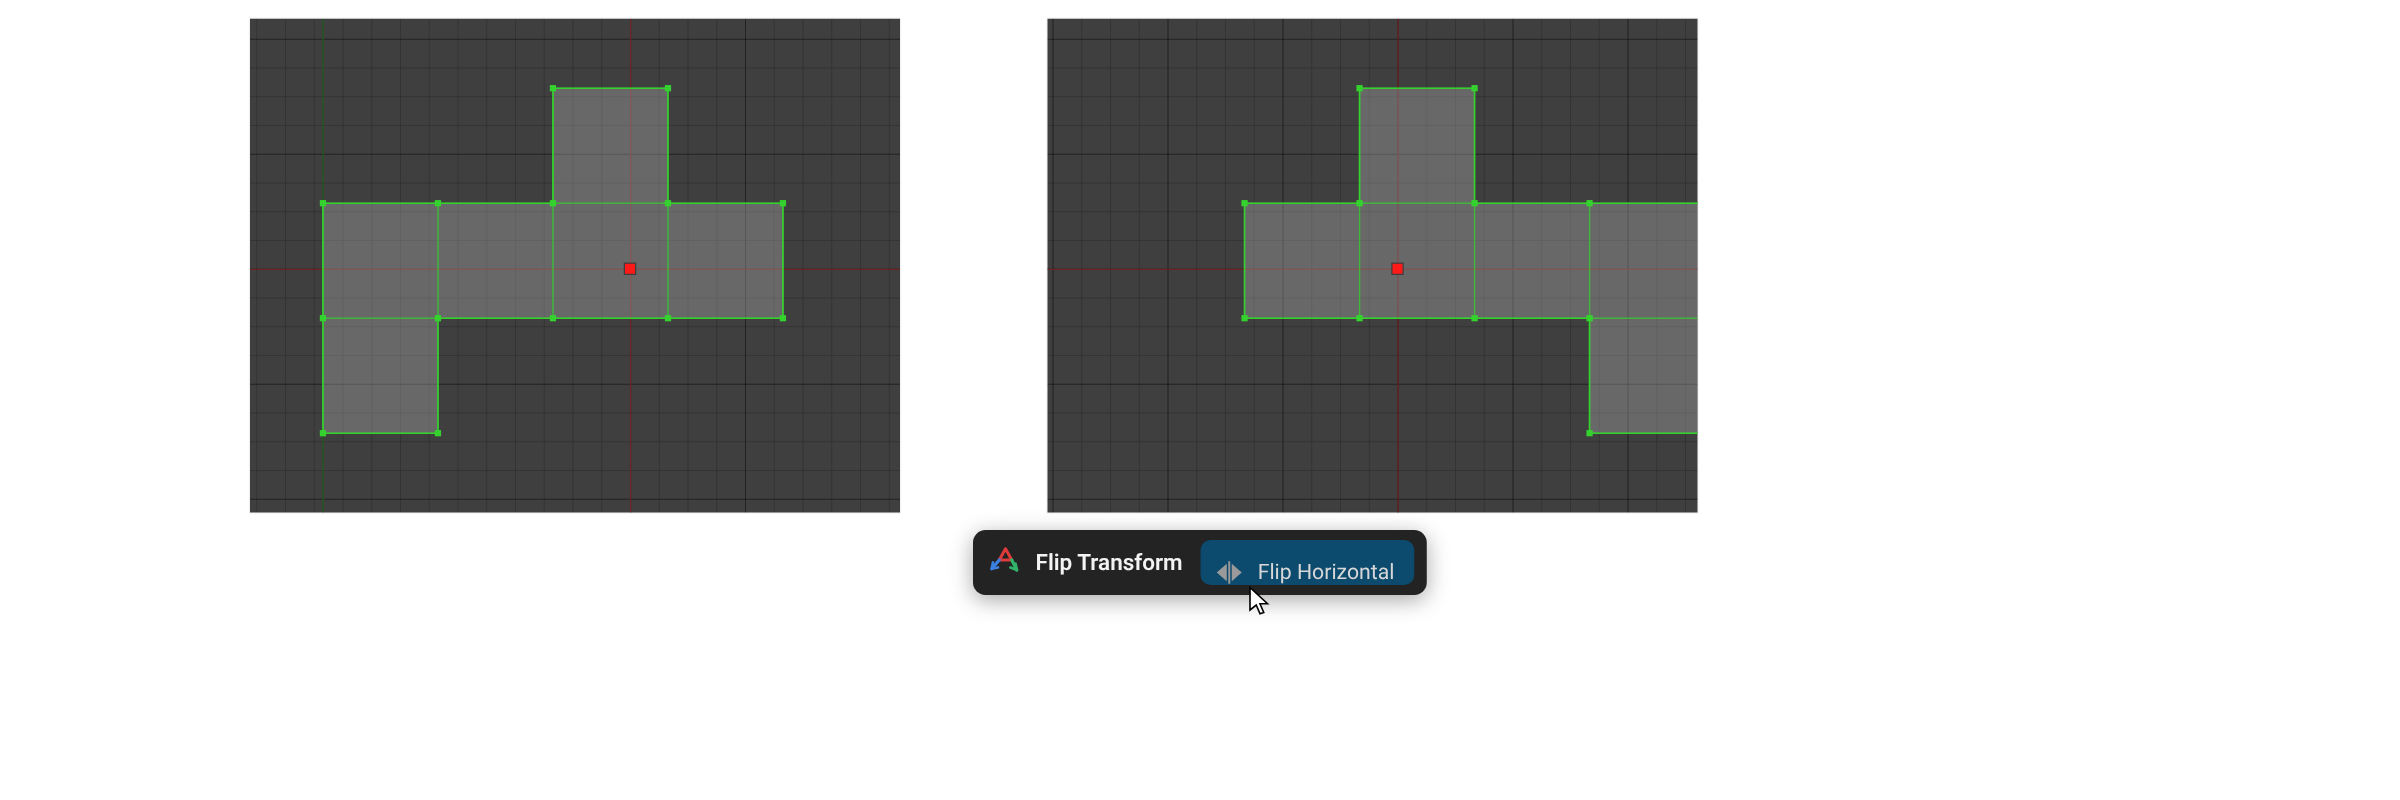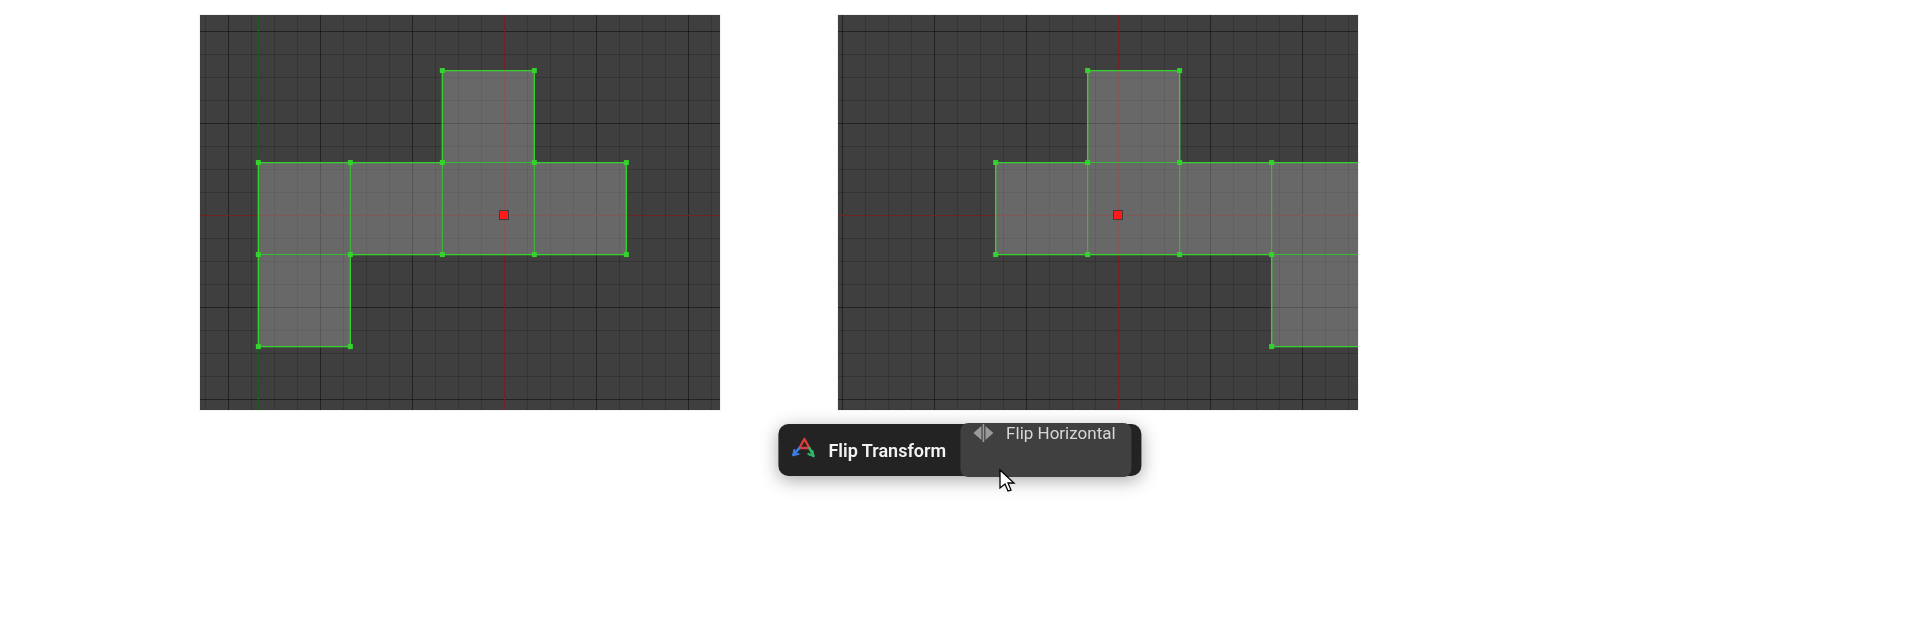--- a/index.html
+++ b/index.html
@@ -16,21 +16,21 @@
   .axis-green-v{position:absolute;top:0;bottom:0;width:1px;background:#1f5a1f}
   .pivot{position:absolute;width:8px;height:8px;background:#ff1a1a;transform:translate(-50%,-50%);box-shadow:0 0 0 1px rgba(0,0,0,0.4)}
   svg.shape{position:absolute;inset:0;overflow:visible}
   .face{fill:rgba(170,170,170,0.38);stroke:none}
   .edge{stroke:#35d22f;stroke-width:1.3;fill:none}
   .vtx{fill:#35d22f}
   
   .toolbar{position:absolute;left:50%;transform:translateX(-50%);top:424px;height:52px;background:#232323;border-radius:10px;display:flex;align-items:center;padding:0 10px 0 12px;box-shadow:0 4px 18px rgba(0,0,0,0.35)}
   .toolbar .title{color:#f3f3f3;font-size:18px;font-weight:600;margin:0 14px 0 10px;white-space:nowrap}
   .toolbar .qt-icon{width:28px;height:28px;position:relative}
-  .toolbar .btn{display:flex;align-items:flex-start;height:54px;background:#404040;border-radius:8px;padding:0 16px 0 12px;color:#d7d7d7;font-size:17px;white-space:nowrap;cursor:pointer}
+  .toolbar .btn{display:flex;align-items:flex-end;height:36px;background:#0c4a6e;border-radius:8px;padding:0 16px 0 12px;color:#d7d7d7;font-size:17px;white-space:nowrap;cursor:pointer}
   .toolbar .btn .flip-icon{width:22px;height:20px;margin-right:12px;position:relative}
   .cursor{position:absolute;width:20px;height:26px;z-index:50}
 </style>
 </head>
 <body>
 
 <div class="stage">
 
   <div class="viewport" id="vp-left" style="left: 200px; top: 15px; width: 520px; height: 395px;">
     <div class="grid-minor" style="background-size: 23px 23px; background-position: 5px 16px;"></div>

